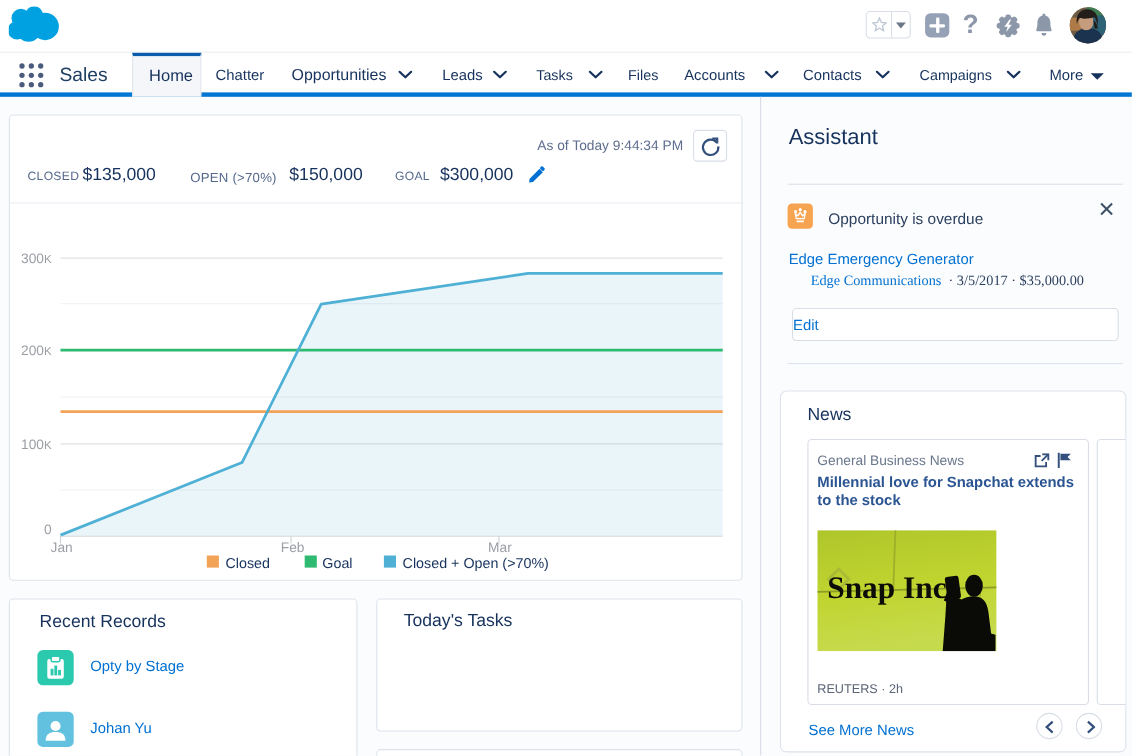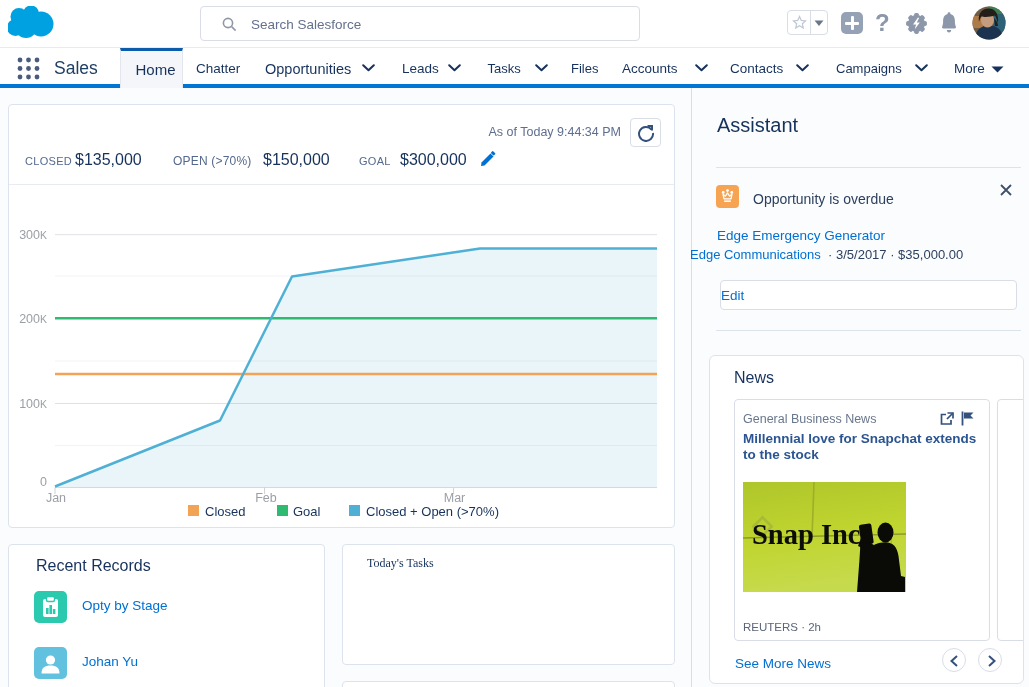--- a/index.html
+++ b/index.html
@@ -16,27 +16,20 @@
   <svg class="abs" style="left:8px;top:6px;" width="46" height="34" viewBox="0 0 46 34">
     <g fill="#00a1e0">
       <circle cx="7.5" cy="21.5" r="8.5"></circle>
       <circle cx="11" cy="10.5" r="8.5"></circle>
       <circle cx="23" cy="7.5" r="8"></circle>
       <circle cx="33" cy="18" r="12.5"></circle>
       <circle cx="18" cy="21" r="11"></circle>
       <rect x="8" y="11" width="25" height="13"></rect>
     </g>
   </svg>
-  <div class="abs" style="left:200px;top:6px;width:440px;height:35px;background:#fff;border:1px solid #d8dde6;border-radius:4px;">
-    <svg class="abs" style="left:21px;top:10px;" width="15" height="15" viewBox="0 0 15 15">
-      <circle cx="6" cy="6" r="4.6" fill="none" stroke="#9098a8" stroke-width="1.6"></circle>
-      <line x1="9.6" y1="9.6" x2="13.6" y2="13.6" stroke="#9098a8" stroke-width="1.6"></line>
-    </svg>
-    <div class="abs" style="left:50px;top:10px;font-size:13.5px;color:#64718c;">Search Salesforce</div>
-  </div>
   <div class="abs" style="left:787px;top:10px;width:41px;height:25px;border:1px solid #d8dde6;border-radius:4px;background:#fff;">
     <div class="abs" style="left:22px;top:0;width:1px;height:23px;background:#d8dde6;"></div>
     <svg class="abs" style="left:4px;top:4px;" width="15" height="15" viewBox="0 0 16 16">
       <path d="M8 1.6 L9.9 5.8 L14.4 6.3 L11 9.3 L12 13.8 L8 11.4 L4 13.8 L5 9.3 L1.6 6.3 L6.1 5.8 Z" fill="none" stroke="#bec7d4" stroke-width="1.3"></path>
     </svg>
     <svg class="abs" style="left:26px;top:9px;" width="10" height="7" viewBox="0 0 10 7">
       <path d="M0.5 0.5 L9.5 0.5 L5 6 Z" fill="#6b7689"></path>
     </svg>
   </div>
   <div class="abs" style="left:841px;top:12px;width:22px;height:22px;background:#95a1b4;border-radius:5px;">
@@ -202,21 +195,21 @@
   <div class="abs" style="left:25px;top:102px;width:33px;height:32px;background:#62c1de;border-radius:5px;">
     <svg class="abs" style="left:5px;top:5px;" width="23" height="23" viewBox="0 0 23 23">
       <circle cx="11.5" cy="8" r="4.6" fill="#fff"></circle>
       <path d="M2.5 21.5 C2.5 15.5 6 13.5 11.5 13.5 C17 13.5 20.5 15.5 20.5 21.5 Z" fill="#fff"></path>
     </svg>
   </div>
   <div class="abs link" style="left:73px;top:109px;font-size:13.5px;">Johan Yu</div>
 </div>
 
 <div class="card" style="left:342px;top:544px;width:333px;height:121px;">
-  <div class="abs navy" style="left:24px;top:11px;font-size:12px;font-family:Liberation Serif, serif;">Today's Tasks</div>
+  <div class="abs navy" style="left:24px;top:11px;font-size:16px;">Today's Tasks</div>
 </div>
 <div class="card" style="left:342px;top:681px;width:333px;height:20px;"></div>
 
 <div class="abs" style="left:691px;top:88px;width:1px;height:599px;background:#d8dde6;"></div>
 
 <div class="abs navy" style="left:717px;top:114px;font-size:20px;">Assistant</div>
 <div class="abs" style="left:716px;top:167px;width:305px;height:1px;background:#dde3ec;"></div>
 
 <div class="abs" style="left:716px;top:185px;width:23px;height:23px;background:#f7a452;border-radius:4px;">
   <svg class="abs" style="left:4px;top:3px;" width="15" height="16" viewBox="0 0 15 16">
@@ -225,21 +218,21 @@
     <circle cx="11.8" cy="4.4" r="1.4" fill="#fff"></circle>
     <path d="M3 6.2 L4 10.8 L11 10.8 L12 6.2 L9.6 8.2 L7.5 4.9 L5.4 8.2 Z" fill="none" stroke="#fff" stroke-width="1.25" stroke-linejoin="round"></path>
     <line x1="4.2" y1="13.2" x2="10.8" y2="13.2" stroke="#fff" stroke-width="1.6"></line>
   </svg>
 </div>
 <div class="abs" style="left:753px;top:191px;font-size:14px;color:#2b3f5f;">Opportunity is overdue</div>
 <svg class="abs" style="left:1000px;top:184px;" width="12" height="12" viewBox="0 0 12 12">
   <path d="M1 1 L11 11 M11 1 L1 11" stroke="#3e5067" stroke-width="1.8"></path>
 </svg>
 <div class="abs link" style="left:717px;top:228px;font-size:13.5px;">Edge Emergency Generator</div>
-<div class="abs" style="left:690px;top:247px;font-size:13px;color:#2b3f5f;"><span class="link">Edge Communications</span>&nbsp; · 3/5/2017 · $35,000.00</div>
+<div class="abs" style="left:737px;top:247px;font-size:13px;color:#2b3f5f;font-family:Liberation Serif, serif;"><span class="link">Edge Communications</span>&nbsp; · 3/5/2017 · $35,000.00</div>
 <div class="abs" style="left:720px;top:280px;width:297px;height:30px;border:1px solid #d8dde6;border-radius:4px;background:#fff;text-align:left;">
   <span class="link" style="font-size:13.5px;line-height:29px;">Edit</span>
 </div>
 <div class="abs" style="left:716px;top:330px;width:305px;height:1px;background:#dde3ec;"></div>
 
 <div class="card" style="left:709px;top:355px;width:315px;height:329px;border-radius:6px;overflow:hidden;">
   <div class="abs navy" style="left:24px;top:13px;font-size:16px;">News</div>
   <div class="abs" style="left:24px;top:43px;width:256px;height:242px;border:1px solid #d8dde6;border-radius:4px;background:#fff;">
     <div class="abs" style="left:8px;top:12px;font-size:12.5px;color:#69778c;">General Business News</div>
     <svg class="abs" style="left:204px;top:12px;" width="16" height="14" viewBox="0 0 16 14">

